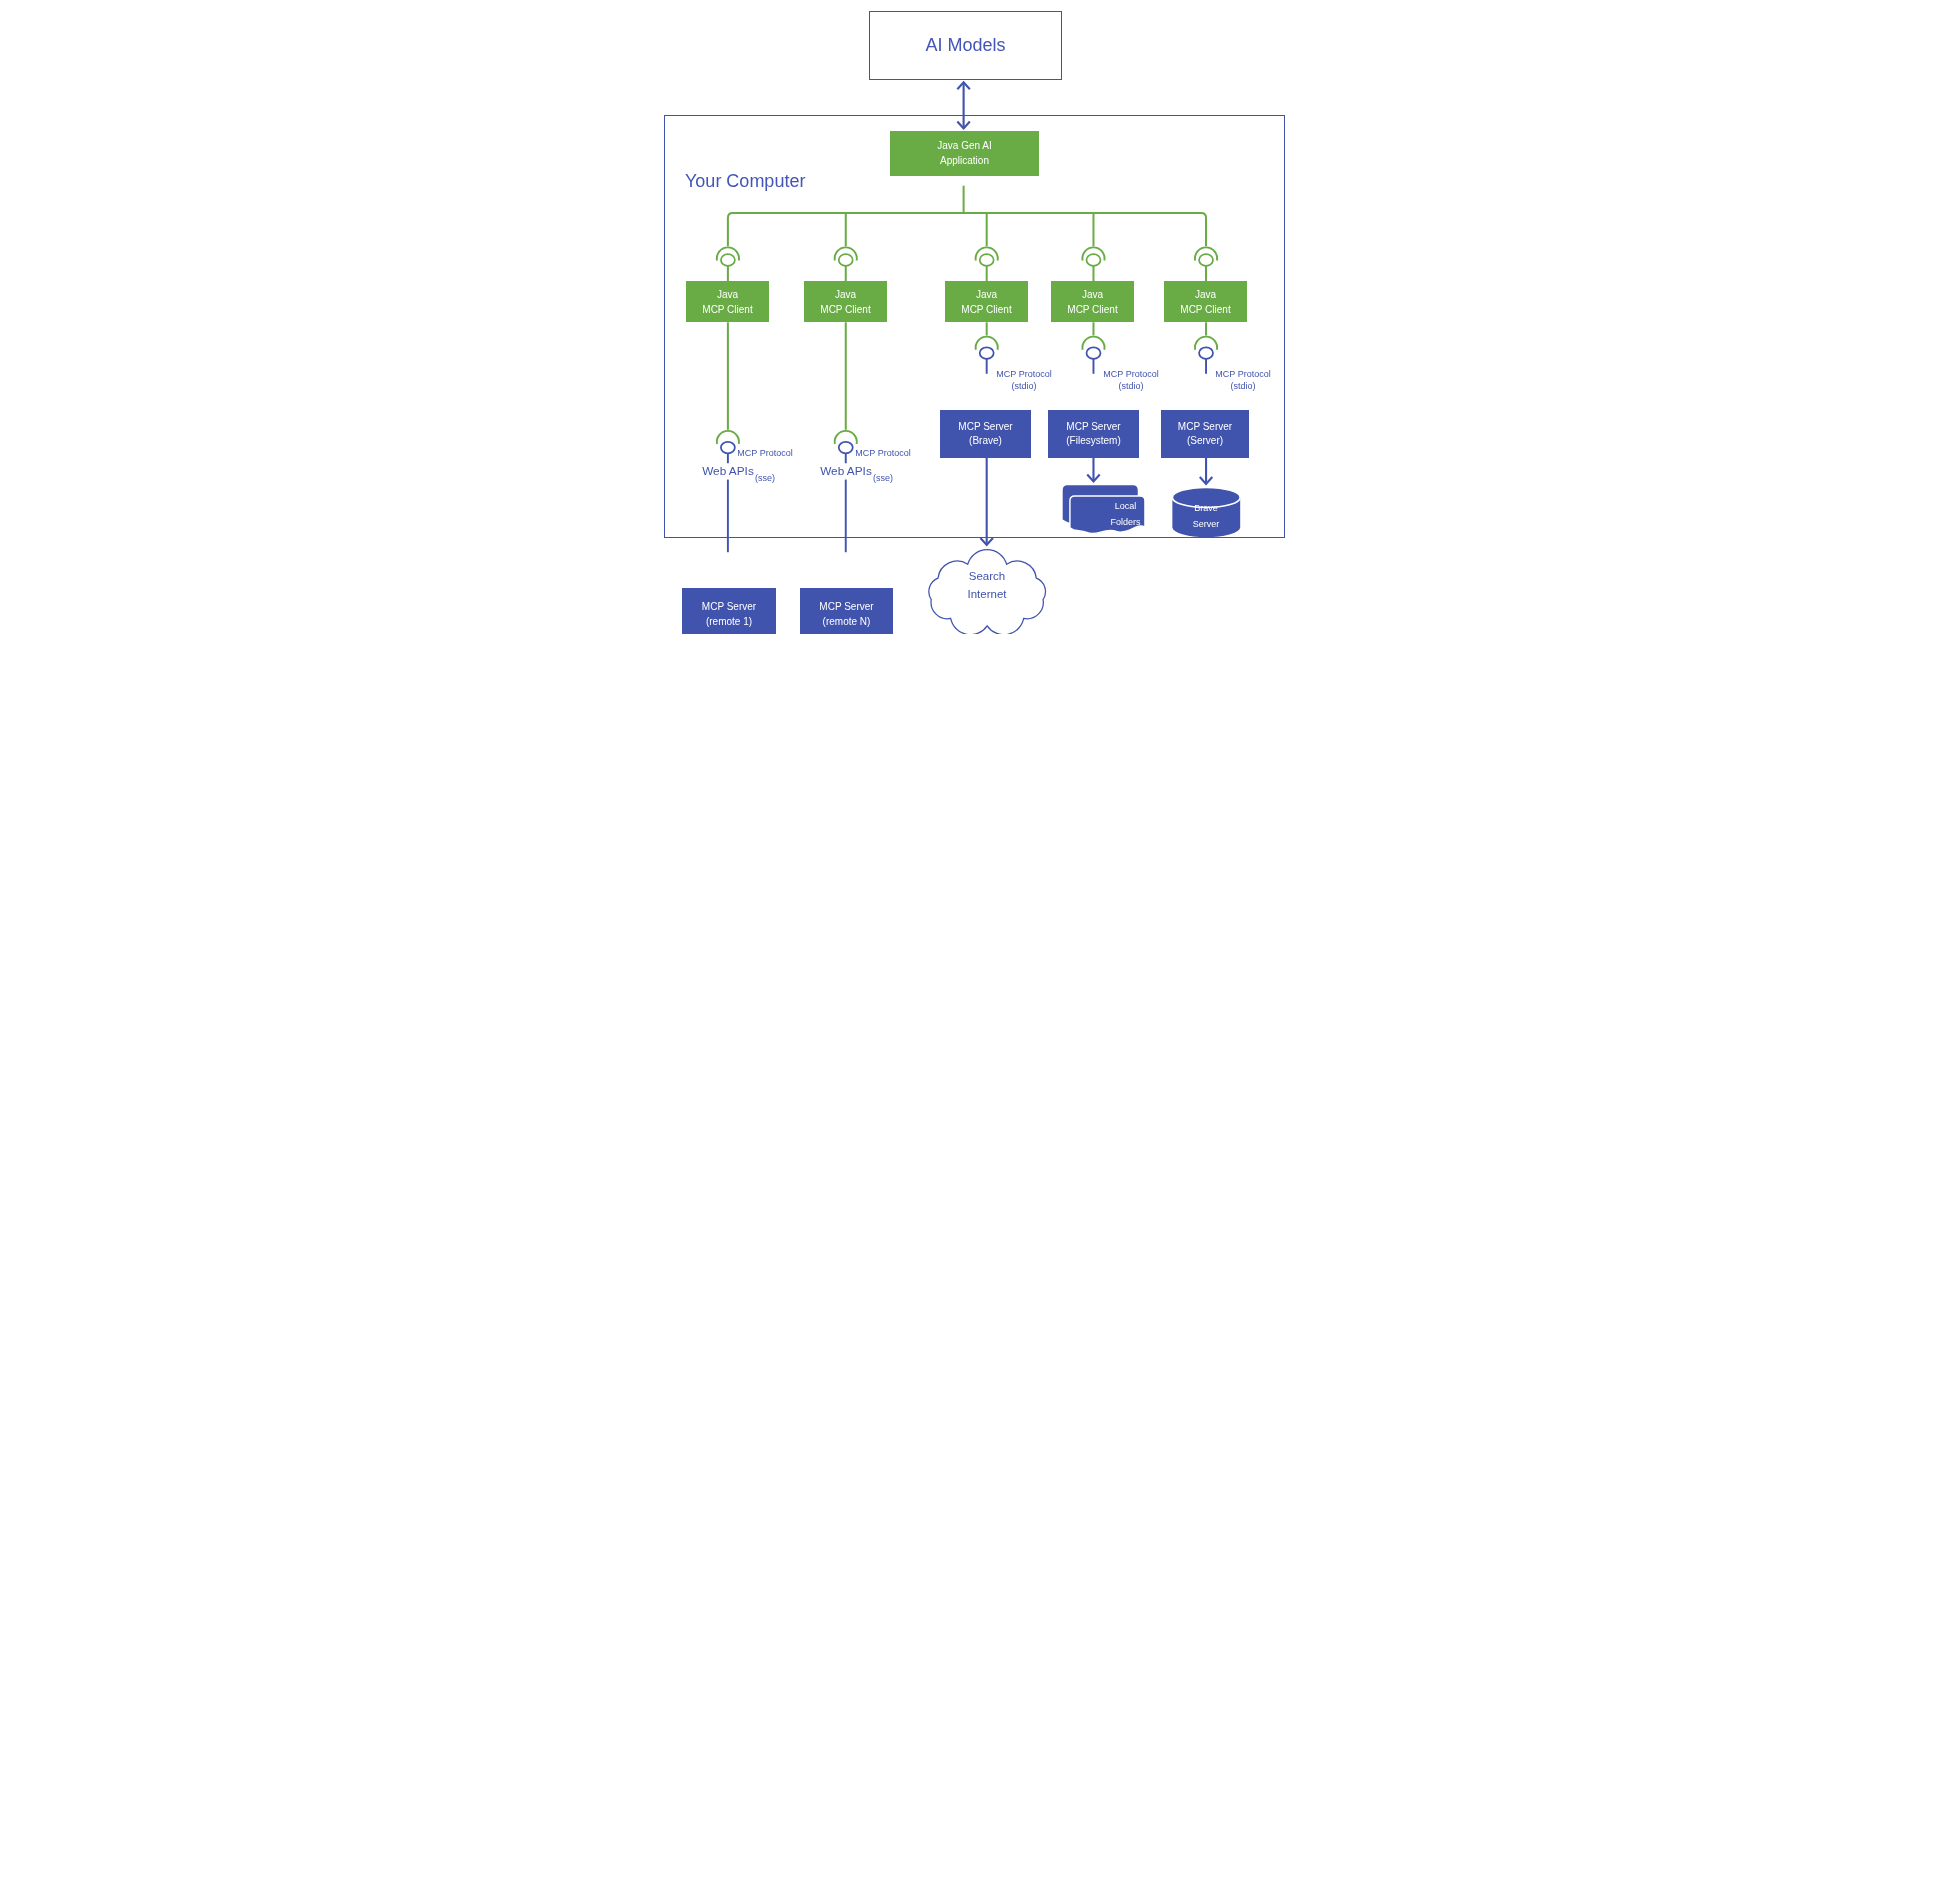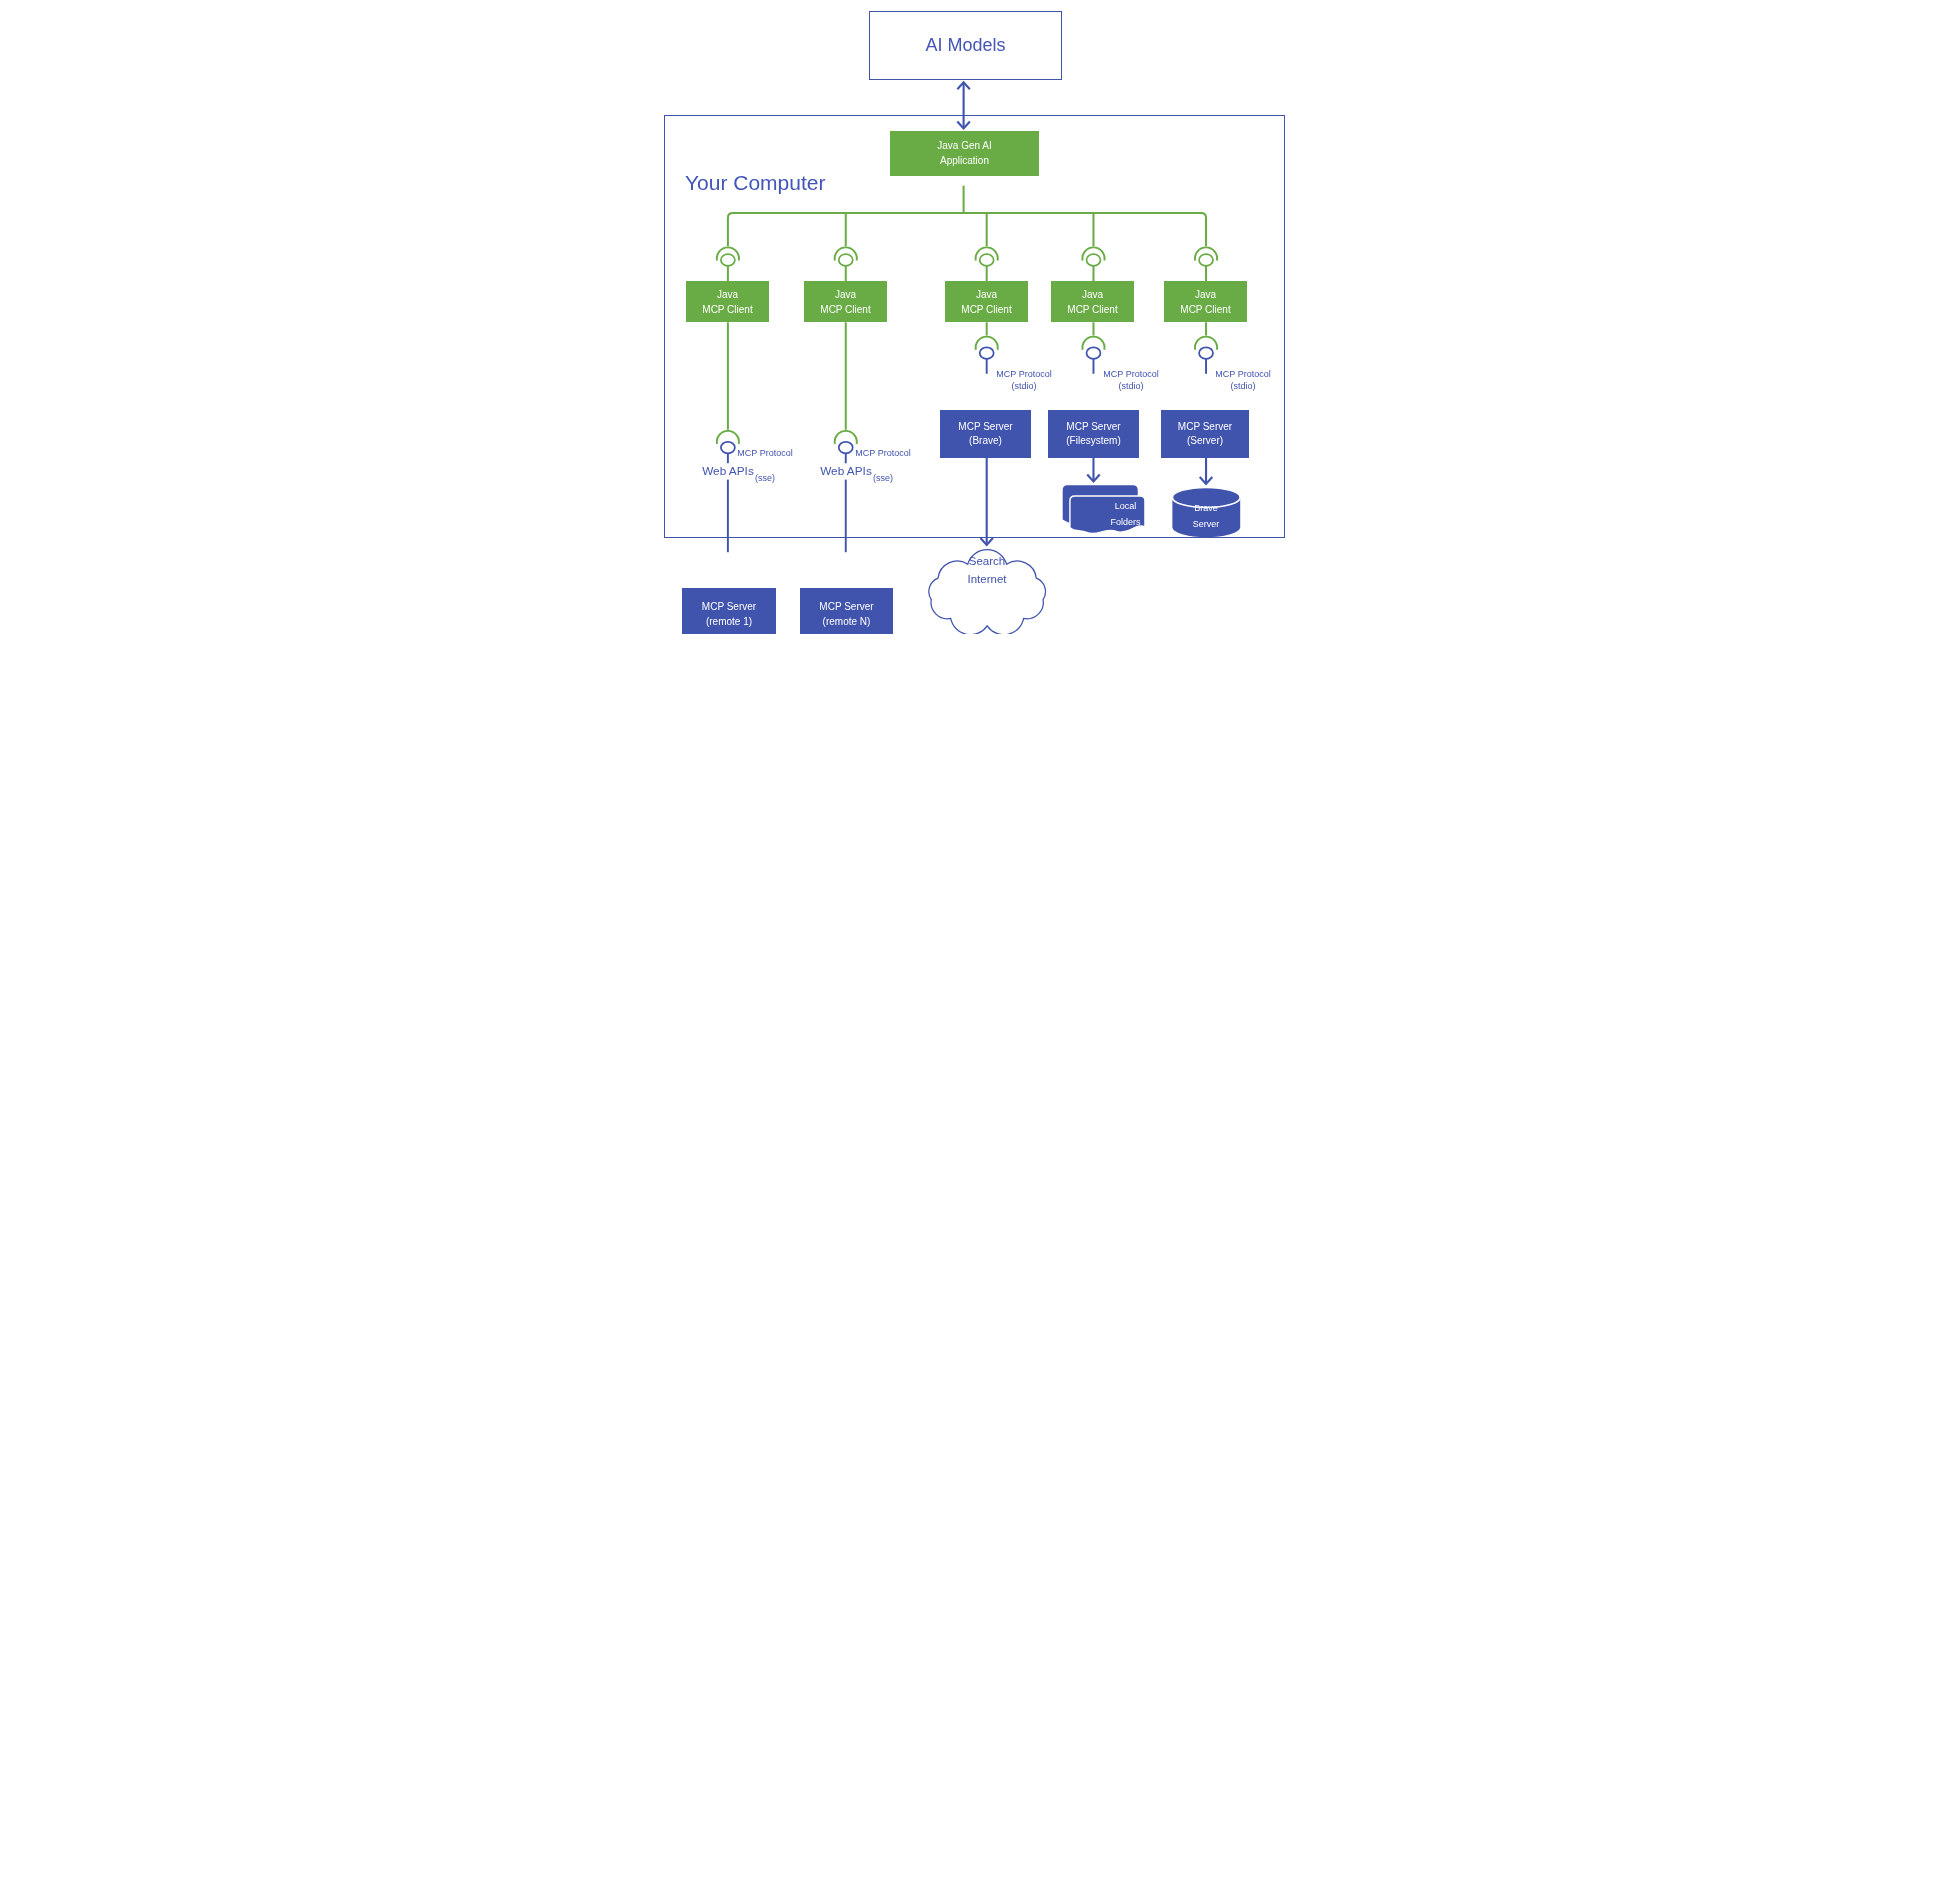--- a/index.html
+++ b/index.html
@@ -14,21 +14,21 @@
   }
   .layer{position:absolute;left:0;top:0;pointer-events:none;}
   .abs{position:absolute;box-sizing:border-box;}
   .box{display:flex;flex-direction:column;align-items:center;justify-content:center;text-align:left;}
   .box-ai{border:1px solid var(--indigo);background:#fff;color:var(--title);font-size:18px;}
   .container-box{border:1px solid var(--indigo);background:transparent;}
   .green-box{background:var(--green);color:#fff;}
   .blue-box{background:var(--indigo);color:#fff;margin-top:36px;}
   .t20{font-size:10px;line-height:14.4px;white-space:nowrap;}
   .t20c{font-size:10px;line-height:15px;white-space:nowrap;}
-  .big-label{color:var(--title);font-size:21px;white-space:nowrap;}
+  .big-label{color:var(--title);font-size:18px;white-space:nowrap;}
   .plabel{color:var(--indigo);font-size:9px;text-align:center;width:82px;margin-top:39px;}
   .plabel.sse{line-height:25px;}
   .plabel.stdio{line-height:11.5px;}
   .webapis{color:var(--indigo);font-size:11.8px;text-align:center;width:82px;white-space:nowrap;}
   .icon-text{color:#fff;font-size:9px;line-height:16.3px;text-align:center;white-space:nowrap;}
   .cloud-text{color:var(--indigo);font-size:11.5px;line-height:18px;text-align:center;width:96px;white-space:nowrap;}
 </style>
 </head>
 <body>
 
@@ -229,19 +229,19 @@
 
   <div class="abs icon-text" style="left:422px;top:498px;width:75px;padding-left:36px;">
     <div>Local</div>
     <div>Folders</div>
   </div>
   <div class="abs icon-text" style="left:524px;top:500px;width:68px;">
     <div>Brave</div>
     <div>Server</div>
   </div>
 
-  <div class="abs cloud-text" style="left:291px;top:552px;">
+  <div class="abs cloud-text" style="left:291px;top:567px;">
     <div>Search</div>
     <div>Internet</div>
   </div>
 
 </div>
 
 
 </body></html>

